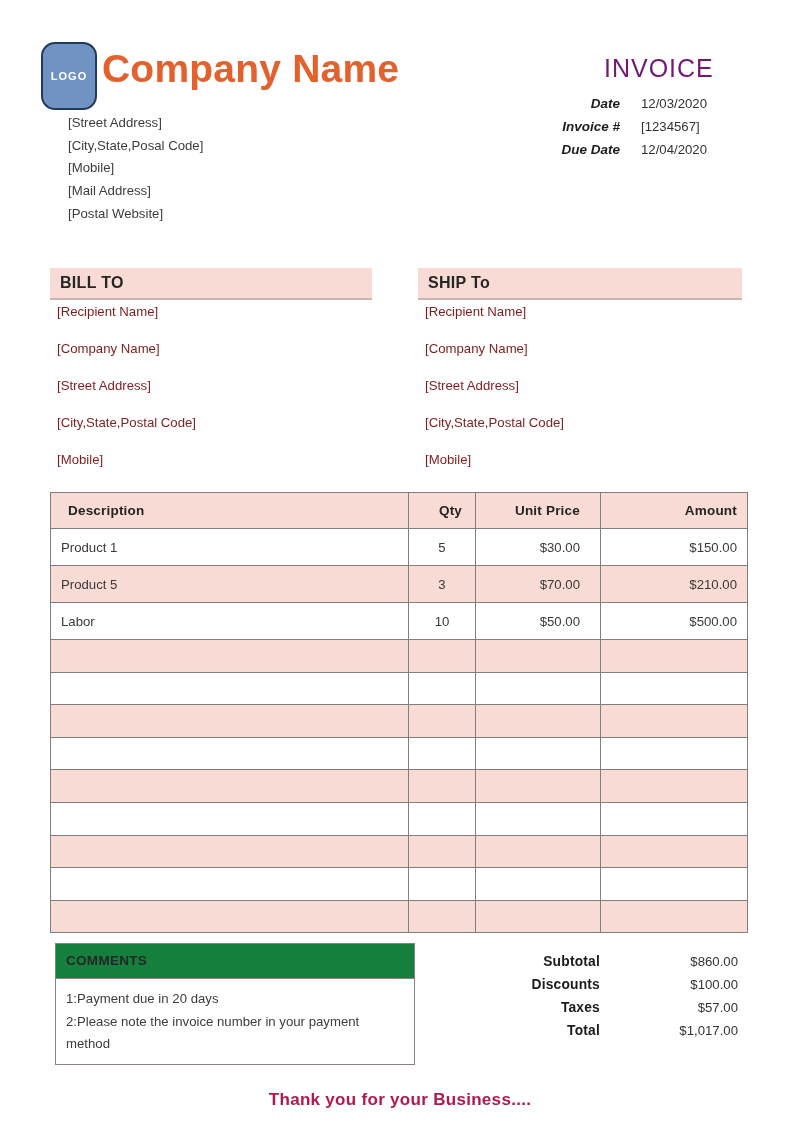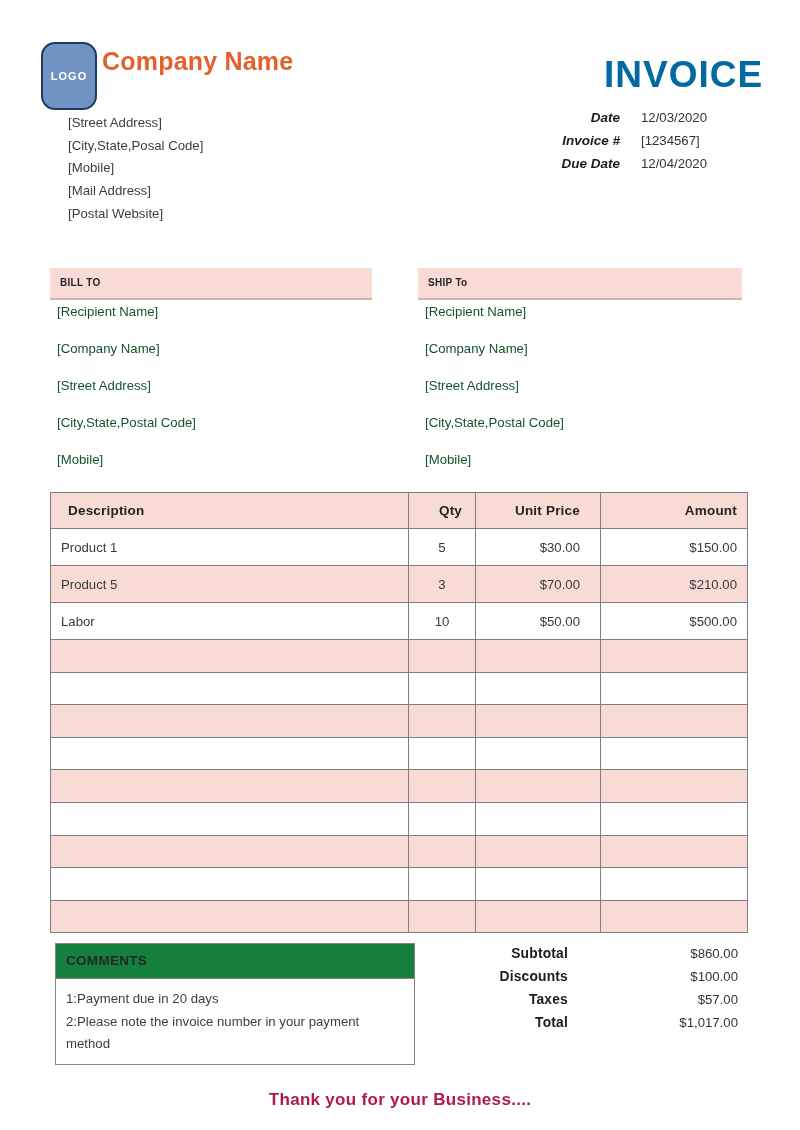--- a/index.html
+++ b/index.html
@@ -9,48 +9,48 @@
     font-family:"Liberation Sans", sans-serif; overflow:hidden;
   }
   
   .logo {
     position:absolute; left:41px; top:42px; width:56px; height:68px;
     background:#7093C4; border:2px solid #203A5E; border-radius:14px;
     display:flex; align-items:center; justify-content:center;
     color:#ffffff; font-weight:bold; font-size:11px; letter-spacing:1px;
   }
   .company-name {
-    position:absolute; left:102px; top:47px; font-size:25px; font-weight:bold;
+    position:absolute; left:102px; top:47px; font-size:39px; font-weight:bold;
     color:#E2612C; letter-spacing:0.2px; white-space:nowrap;
   }
   .invoice-title {
-    position:absolute; left:604px; top:54px; font-size:37px; font-weight:bold;
-    color:#0369a1; letter-spacing:1px;
+    position:absolute; left:604px; top:54px; font-size:25px; font-weight:normal;
+    color:#701a75; letter-spacing:1px;
   }
   
   .company-info { position:absolute; left:68px; top:111px; font-size:13.2px; color:#3d3d3d; }
   .company-info .info-line { height:22.7px; display:flex; align-items:center; }
   
-  .meta { position:absolute; left:420px; top:106px; width:295px; }
+  .meta { position:absolute; left:420px; top:92px; width:295px; }
   .meta-row { display:flex; height:23px; align-items:center; font-size:13.5px; }
   .meta-label { flex:1; text-align:right; font-weight:bold; font-style:italic; color:#1c1c1c; }
   .meta-value { width:74px; margin-left:21px; text-align:left; color:#333333; font-size:13.2px; white-space:nowrap; }
   
   .party { position:absolute; top:268px; width:322px; }
   .party.bill { left:50px; }
   .party.ship { left:418px; width:324px; }
   .party-bar {
     height:32px; line-height:30px; background:#F9DBD5;
     border-bottom:2px solid #C8B6B2; padding-left:10px;
-    font-weight:bold; font-size:10px; color:#262626; letter-spacing:0.3px;
+    font-weight:bold; font-size:16px; color:#262626; letter-spacing:0.3px;
   }
   .party-fields { margin-top:-7px; padding-top:0; }
   .party-fields .field {
     height:37px; display:flex; align-items:center; padding-left:7px;
-    font-size:13.2px; color:#14532d;
+    font-size:13.2px; color:#7f1d1d;
   }
   
   table.items {
     position:absolute; left:50px; top:492px; width:697px;
     border-collapse:collapse; table-layout:fixed;
   }
   table.items th, table.items td { border:1.5px solid #7F7F7F; overflow:hidden; }
   table.items th {
     height:36px; background:#F9DBD5; font-weight:bold; font-size:13.5px;
     color:#242424; letter-spacing:0.2px;padding-left:17px;
@@ -70,21 +70,21 @@
     border:1.5px solid #91817E; background:#ffffff;
   }
   .comments-header {
     height:35px; line-height:33px; background:#15803d;
     border-bottom:1.5px solid #91817E; padding-left:10px;
     font-weight:bold; font-size:13.5px; color:#262626; letter-spacing:0.3px;
   }
   .comments-body { padding:9px 10px 0 10px; font-size:13.2px; color:#3d3d3d; line-height:22.5px; }
   
   .totals { position:absolute; left:400px; top:946px; width:338px; }
-  .totals-row { display:flex; height:23px; align-items:flex-start;gap:32px; }
+  .totals-row { display:flex; height:23px; align-items:flex-end; }
   .totals-label { flex:1; text-align:right; font-weight:bold; font-size:13.8px; color:#1b1b1b; letter-spacing:0.2px; }
   .totals-value { width:138px; text-align:right; font-size:13.2px; color:#333333; }
   
   .footer {
     position:absolute; left:0; top:1090px; width:100%; text-align:center;
     color:#B01850; font-weight:bold; font-size:17px; letter-spacing:0.3px;
   }
 </style>
 </head>
 <body>

